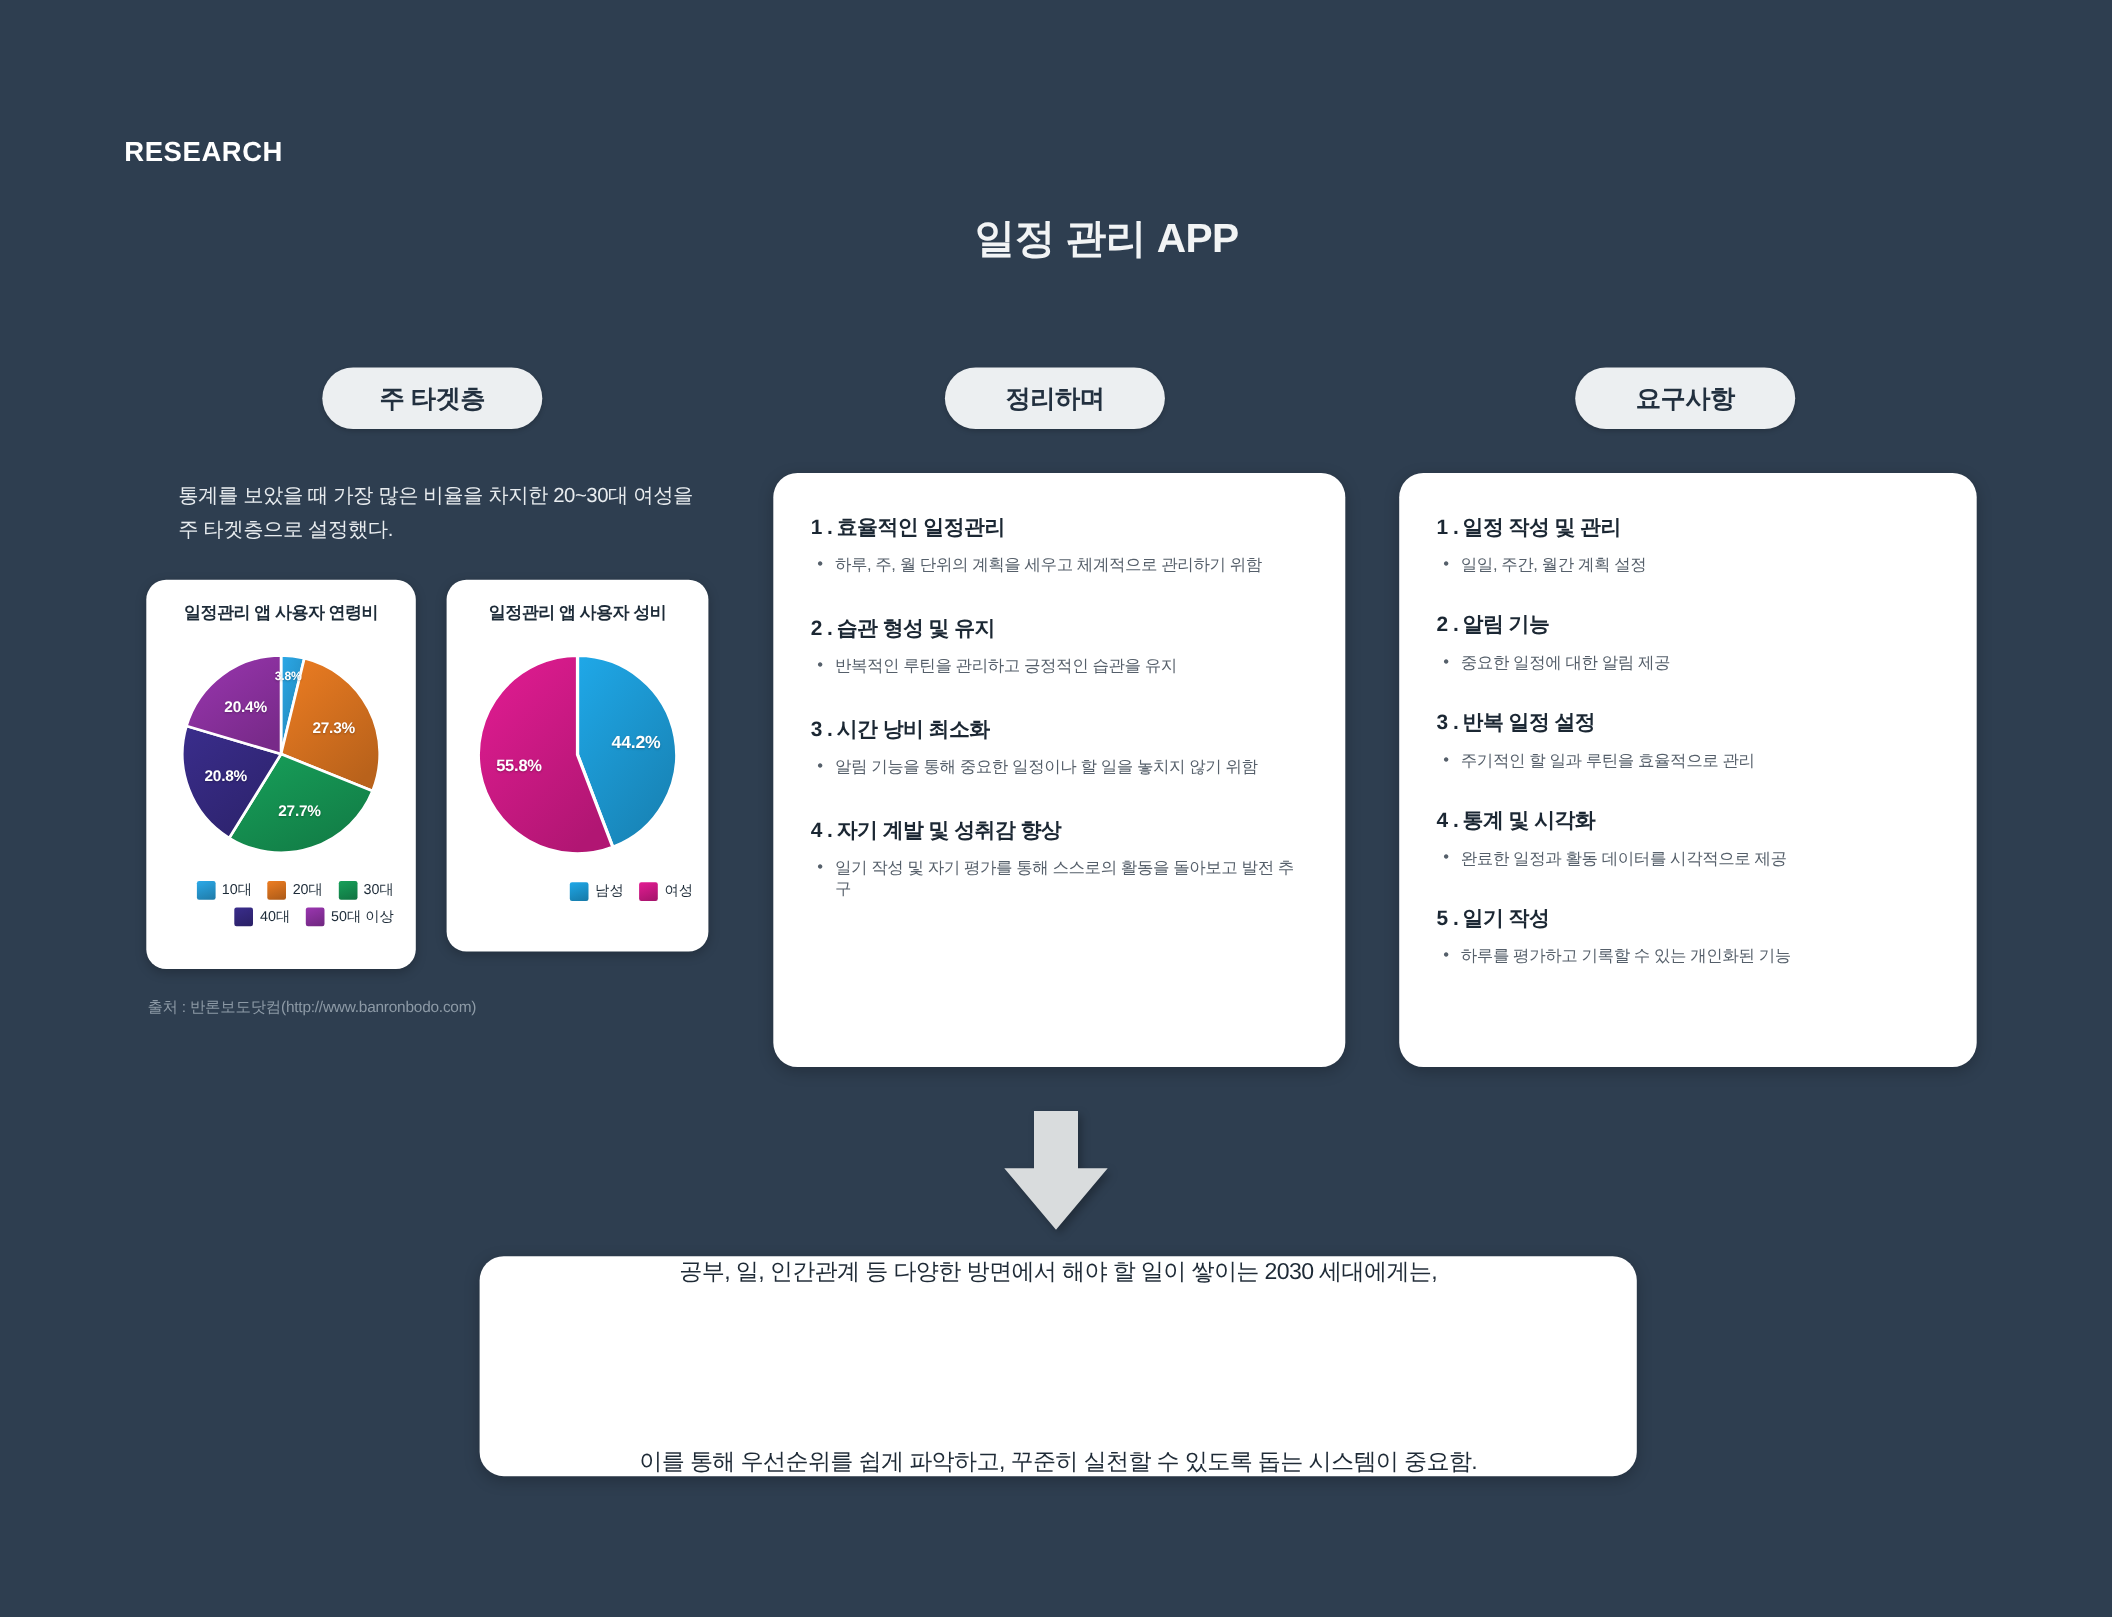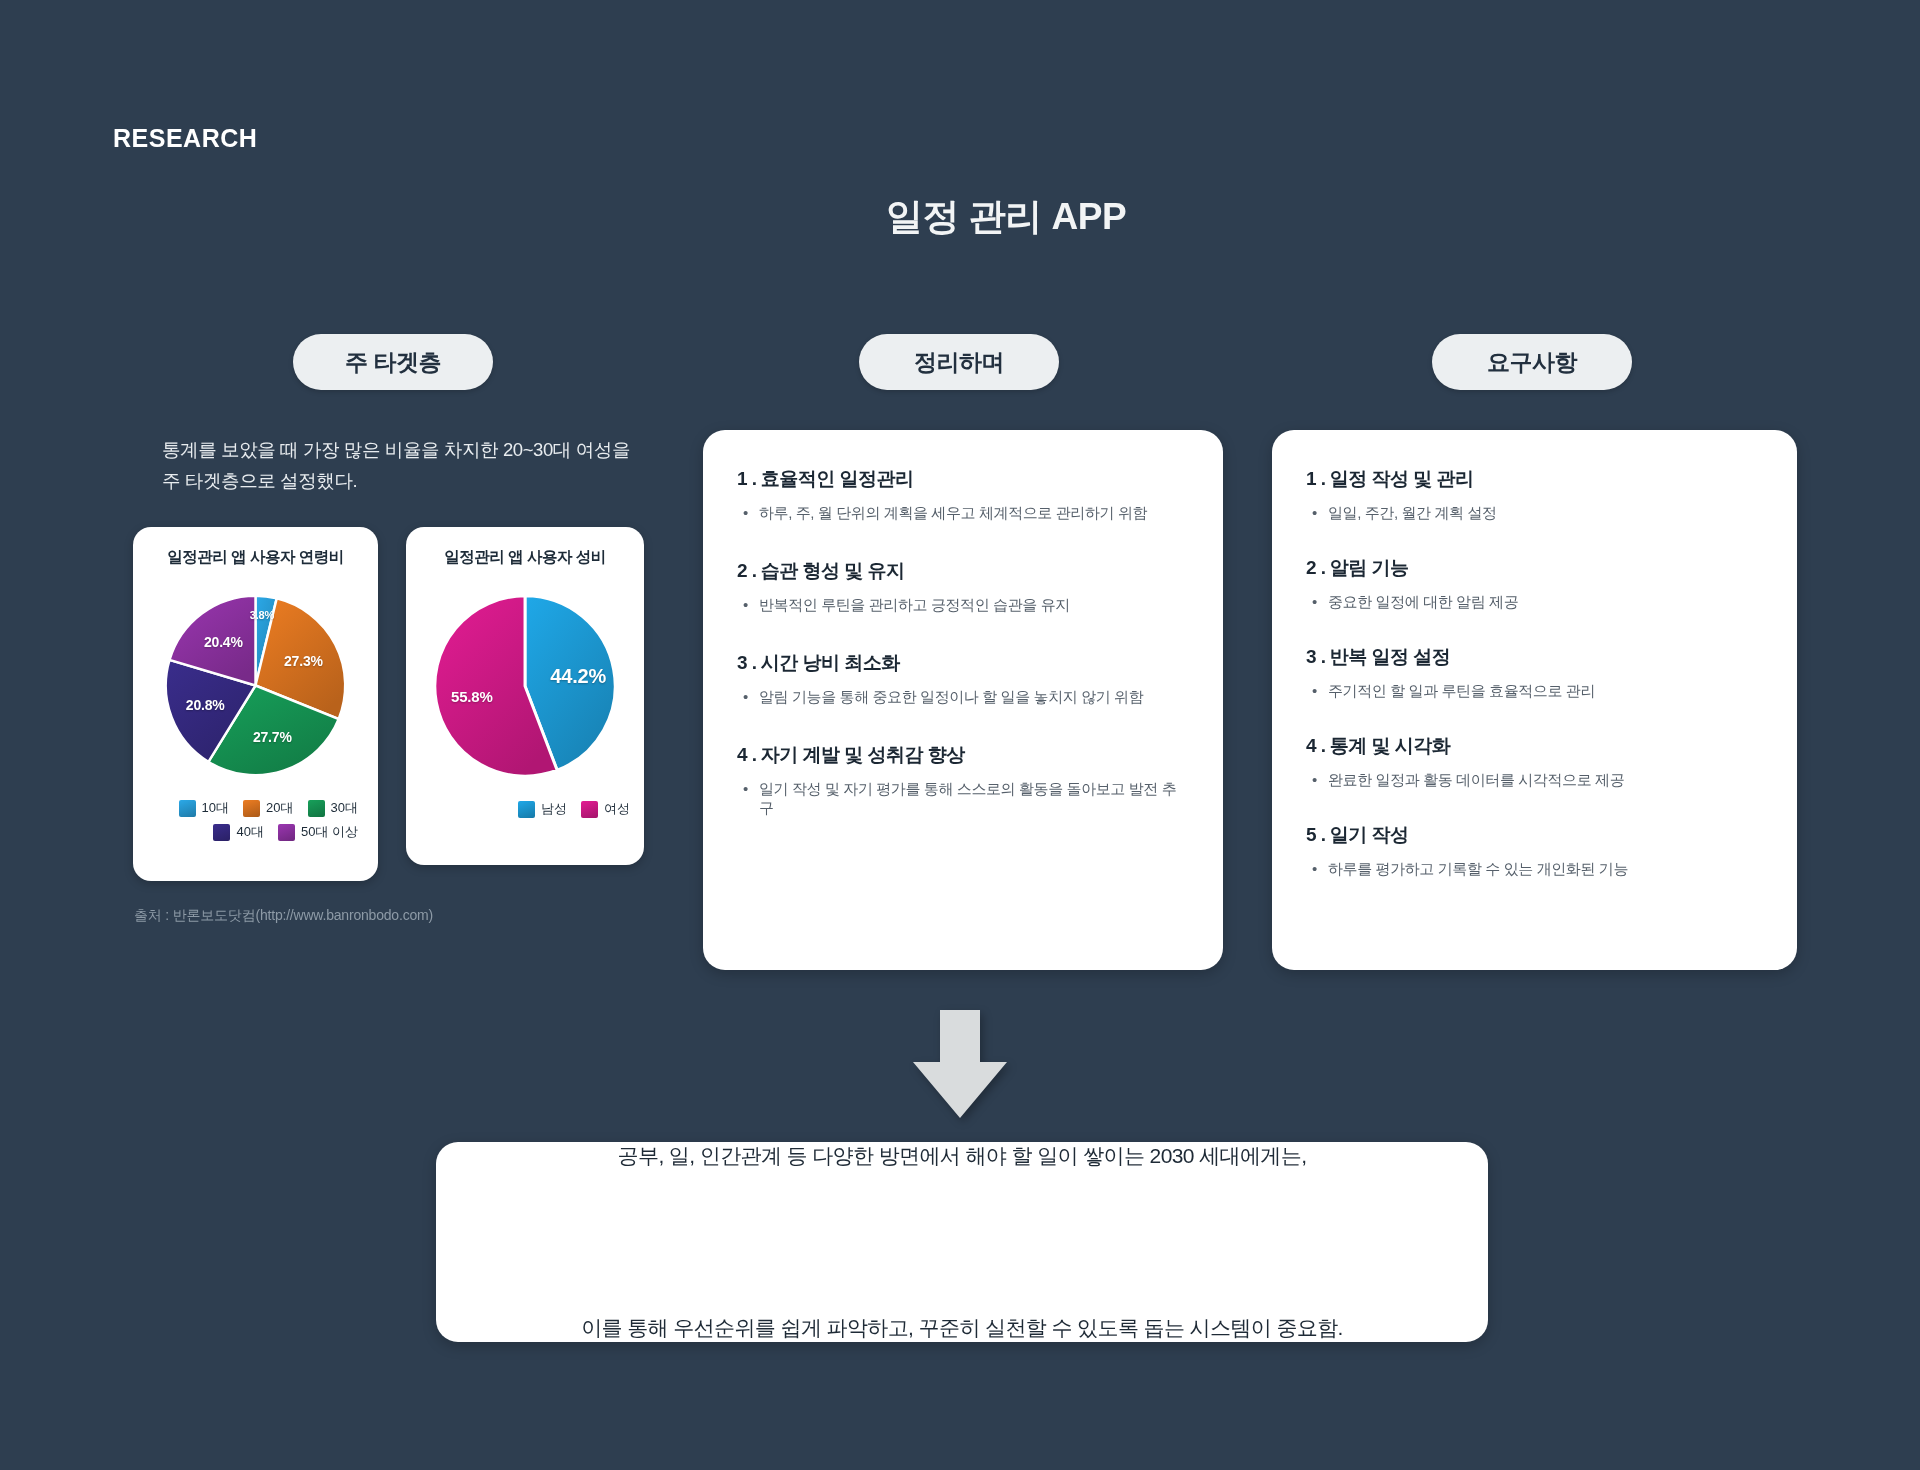--- a/index.html
+++ b/index.html
@@ -212,21 +212,21 @@
                 <stop offset="100%" stop-color="rgb(24,131,181)"></stop>
               </linearGradient>
               <linearGradient id="gender-pie-g1" x1="0%" y1="0%" x2="70%" y2="100%">
                 <stop offset="0%" stop-color="#E31C93"></stop>
                 <stop offset="100%" stop-color="rgb(177,22,115)"></stop>
               </linearGradient>
             </defs>
             <path d="M 100 100 L 100 8 A 92 92 0 0 1 132.78989284161906 185.95826270600833 Z" fill="url(#gender-pie-g0)" stroke="#ffffff" stroke-width="3"></path>
             <path d="M 100 100 L 132.78989284161906 185.95826270600833 A 92 92 0 1 1 99.99999999999999 8 Z" fill="url(#gender-pie-g1)" stroke="#ffffff" stroke-width="3"></path>
           </svg>
-        <span class="pie-label" id="genl0" style="left: 151.2px; top: 88.1975px; transform: translate(-50%, -50%); font-size: 20px;">44.2%</span>
+        <span class="pie-label" id="genl0" style="left: 151.2px; top: 88.1975px; transform: translate(-50%, -50%); font-size: 16px;">44.2%</span>
         <span class="pie-label" id="genl1" style="left: 44.7995px; top: 107.803px; transform: translate(-50%, -50%); font-size: 15px;">55.8%</span>
       </div>
       <div class="legend" id="gender-legend">
           <div class="legend-item">
             <span class="swatch" style="background: linear-gradient(160deg, rgb(31, 168, 232), rgb(22, 121, 167));"></span>
             <span>남성</span>
           </div>
           <div class="legend-item">
             <span class="swatch" style="background: linear-gradient(160deg, rgb(227, 28, 147), rgb(163, 20, 106));"></span>
             <span>여성</span>

